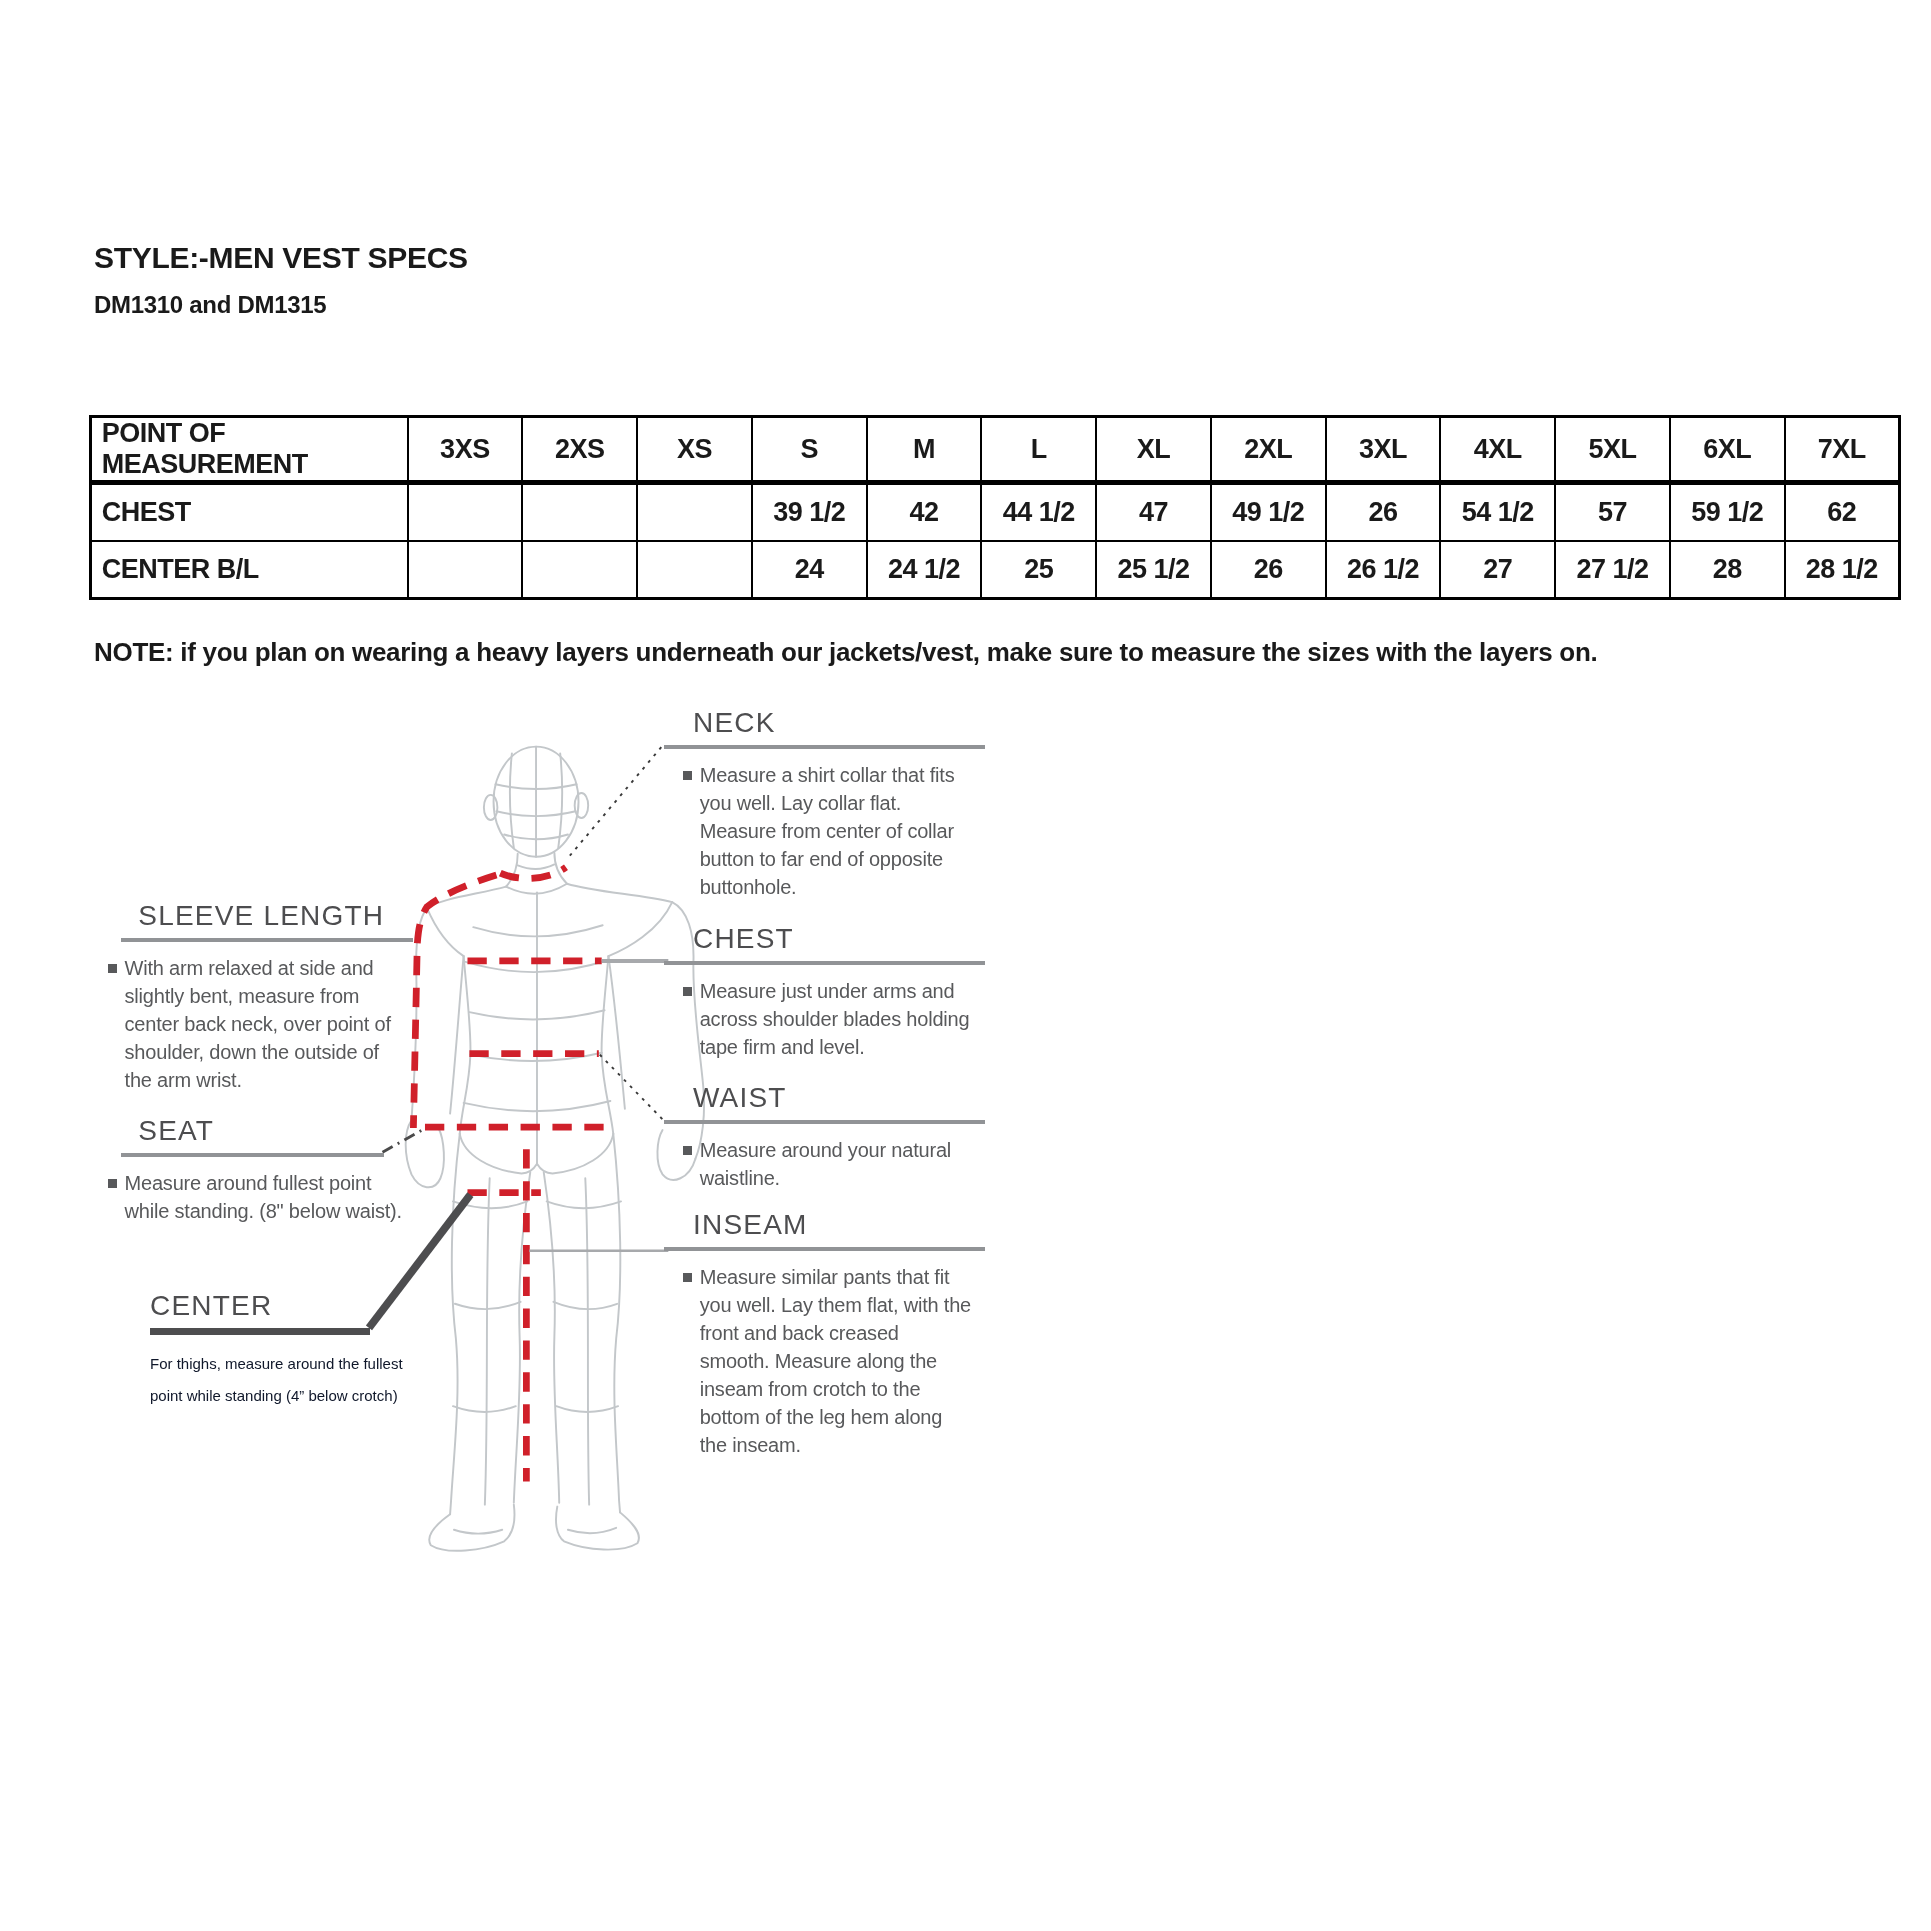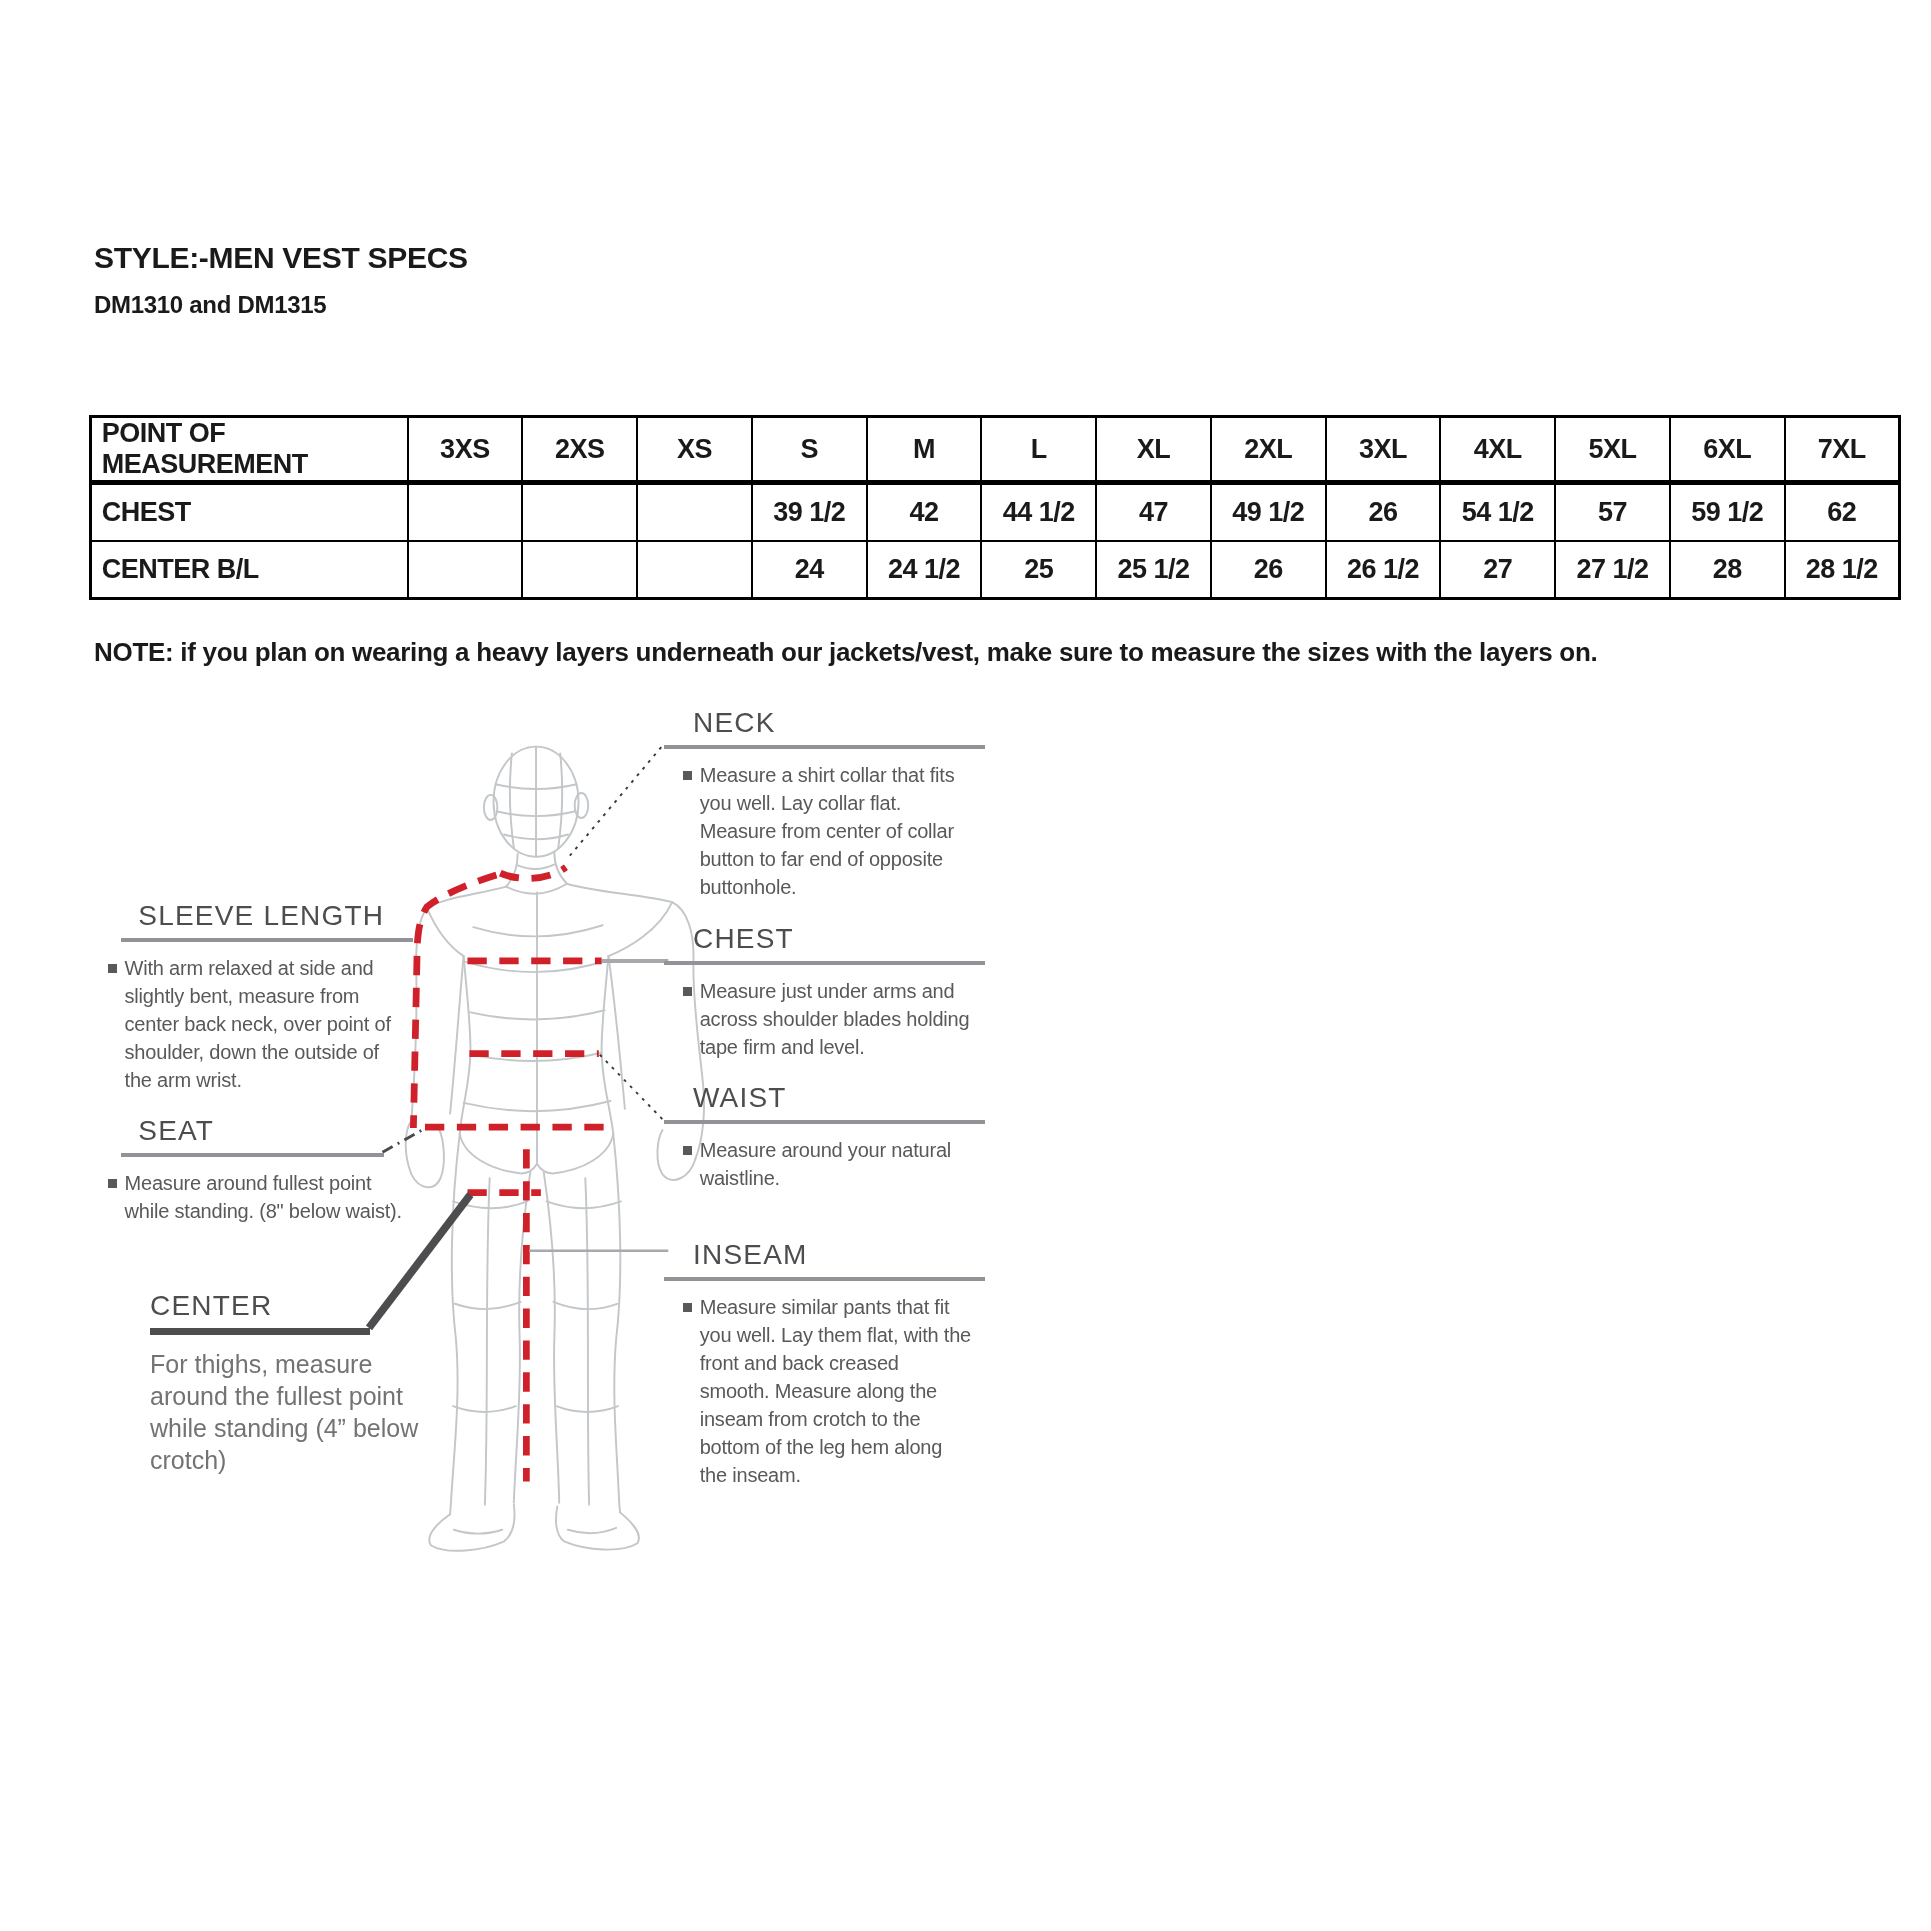--- a/index.html
+++ b/index.html
@@ -39,21 +39,21 @@
 
   .left-block { left:19.3px; width:319px; }
   .left-block h3 { margin-left:32px; }
   .left-block .rule { margin-left:14.5px; }
   .left-block ul { margin-left:1.9px; }
   .left-block li { width:299px; }
 
   #block-thigh { left:63px; width:299px; }
   #block-thigh h3 { margin-left:0; }
   #block-thigh .rule { margin-left:0; height:6.8px; background:#4d4d4f; }
-  #block-thigh .thigh-desc { margin-top:13.5px; font-size:25px; line-height:32px; color:#737373; width:280px; }
+  #block-thigh .thigh-desc { margin-top:13.5px; font-size:15px; line-height:32px; color:#0f172a; width:280px; }
 </style>
 </head>
 <body>
 
 <div id="page">
 
   <div class="doc-title">STYLE:-MEN VEST SPECS</div>
   <div class="doc-subtitle">DM1310 and DM1315</div>
 
   <table class="size-table">
@@ -222,21 +222,21 @@
       <h3>WAIST</h3>
       <div class="rule"></div>
       <ul>
           <li>
             <span class="sq"></span>
             <span>Measure around your natural waistline.</span>
           </li>
         </ul>
     </div>
 
-    <div class="m-block right-block" style="top:536px">
+    <div class="m-block right-block" style="top:506px">
       <h3>INSEAM</h3>
       <div class="rule"></div>
       <ul>
           <li>
             <span class="sq"></span>
             <span>Measure similar pants that fit you well. Lay them flat, with the front and back creased smooth. Measure along the inseam from crotch to the bottom of the leg hem along the inseam.</span>
           </li>
         </ul>
     </div>
 

